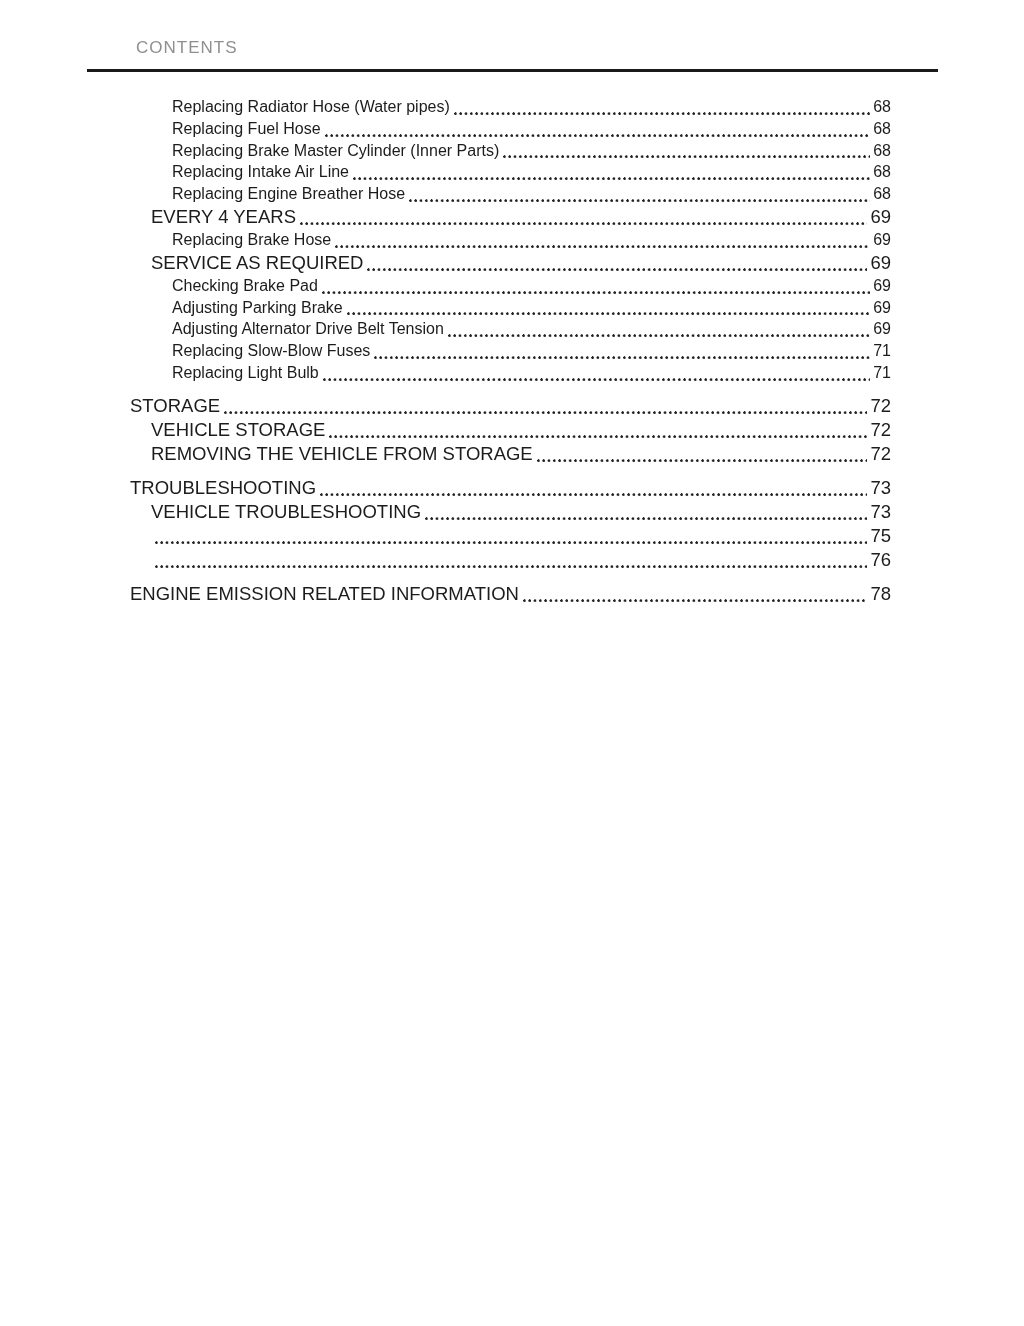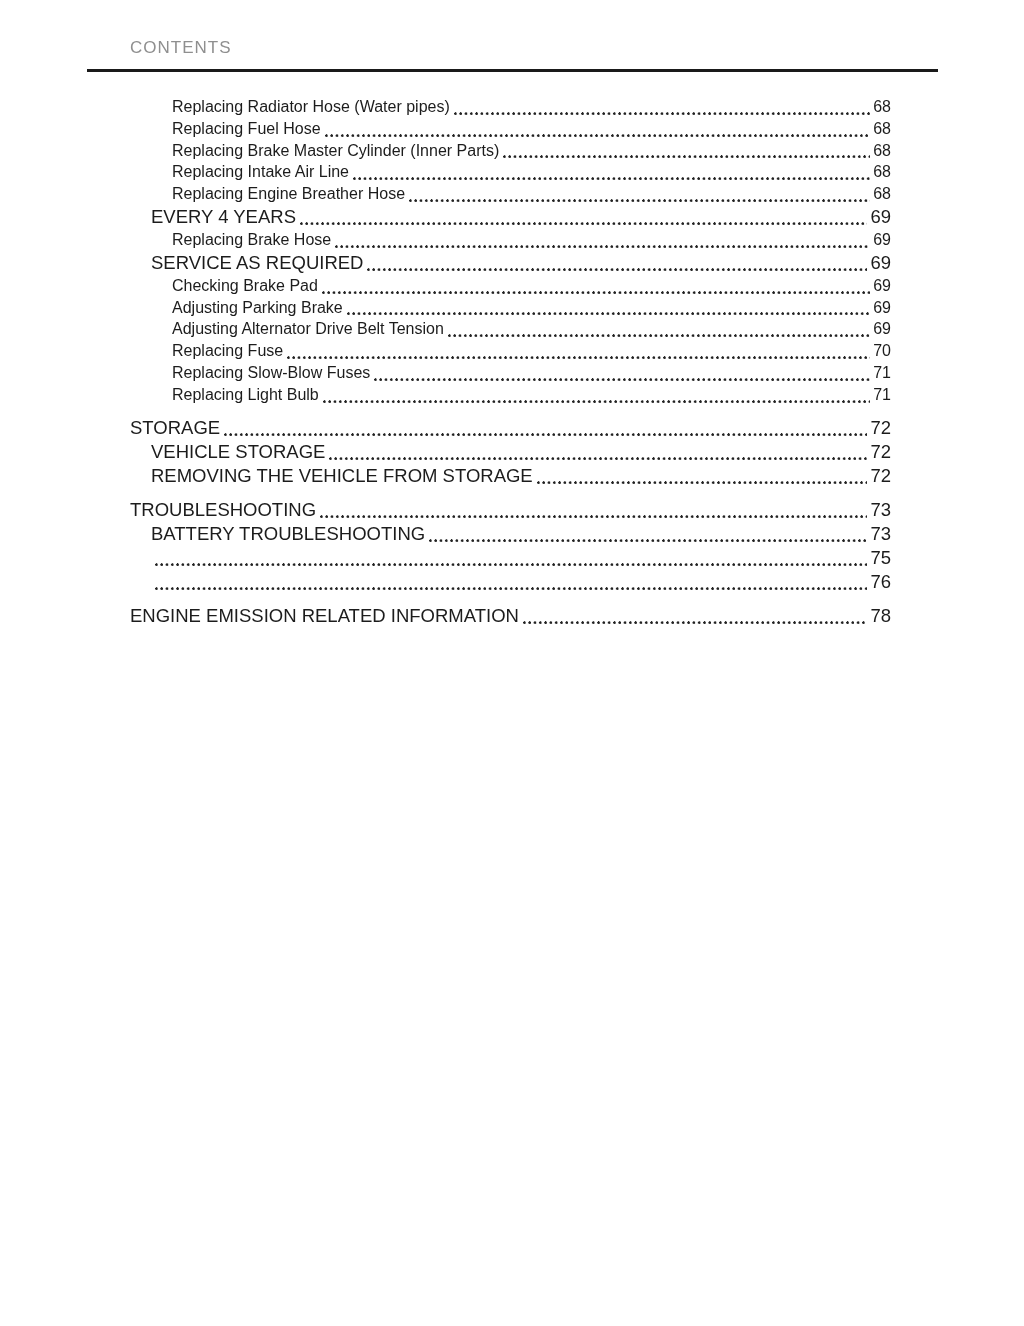--- a/index.html
+++ b/index.html
@@ -11,21 +11,21 @@
     position: relative;
     width: 1024px;
     height: 1326px;
     background: #ffffff;
     font-family: "Liberation Sans", sans-serif;
     color: #1c1c1c;
     overflow: hidden;
   }
   .header-title {
     position: absolute;
-    left: 130px;
+    left: 136px;
     top: 38px;
     font-size: 17px;
     font-weight: 400;
     letter-spacing: 1px;
     color: #8f8f8f;
   }
   .header-rule {
     position: absolute;
     left: 87px;
     top: 69px;
@@ -158,25 +158,20 @@
     <span class="leader"></span>
     <span class="pagenum">69</span>
   </div>
 
   <div class="row lv3">
     <span class="label">Adjusting Alternator Drive Belt Tension</span>
     <span class="leader"></span>
     <span class="pagenum">69</span>
   </div>
 
-  <div class="row lv3">
-    <span class="label">Replacing Fuse</span>
-    <span class="leader"></span>
-    <span class="pagenum">70</span>
-  </div>
 
   <div class="row lv3">
     <span class="label">Replacing Slow-Blow Fuses</span>
     <span class="leader"></span>
     <span class="pagenum">71</span>
   </div>
 
   <div class="row lv3">
     <span class="label">Replacing Light Bulb</span>
     <span class="leader"></span>
@@ -201,21 +196,21 @@
     <span class="pagenum">72</span>
   </div>
 
   <div class="row lv1 gap">
     <span class="label">TROUBLESHOOTING</span>
     <span class="leader"></span>
     <span class="pagenum">73</span>
   </div>
 
   <div class="row lv2">
-    <span class="label">BATTERY TROUBLESHOOTING</span>
+    <span class="label">VEHICLE TROUBLESHOOTING</span>
     <span class="leader"></span>
     <span class="pagenum">73</span>
   </div>
 
   <div class="row lv2">
     <span class="leader"></span>
     <span class="pagenum">75</span>
   </div>
 
   <div class="row lv2">

